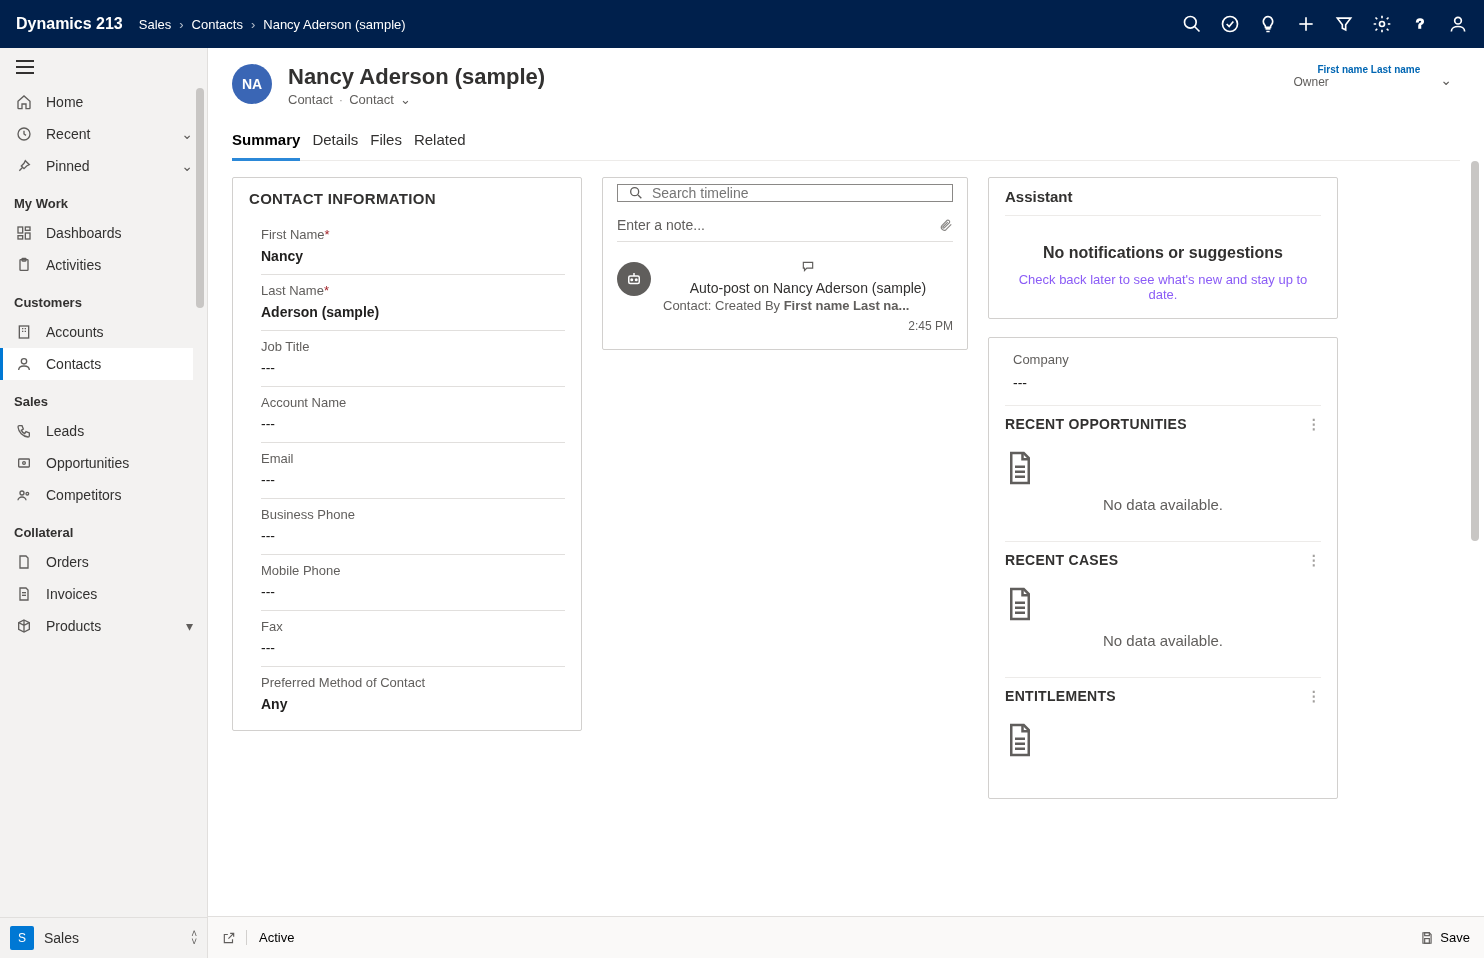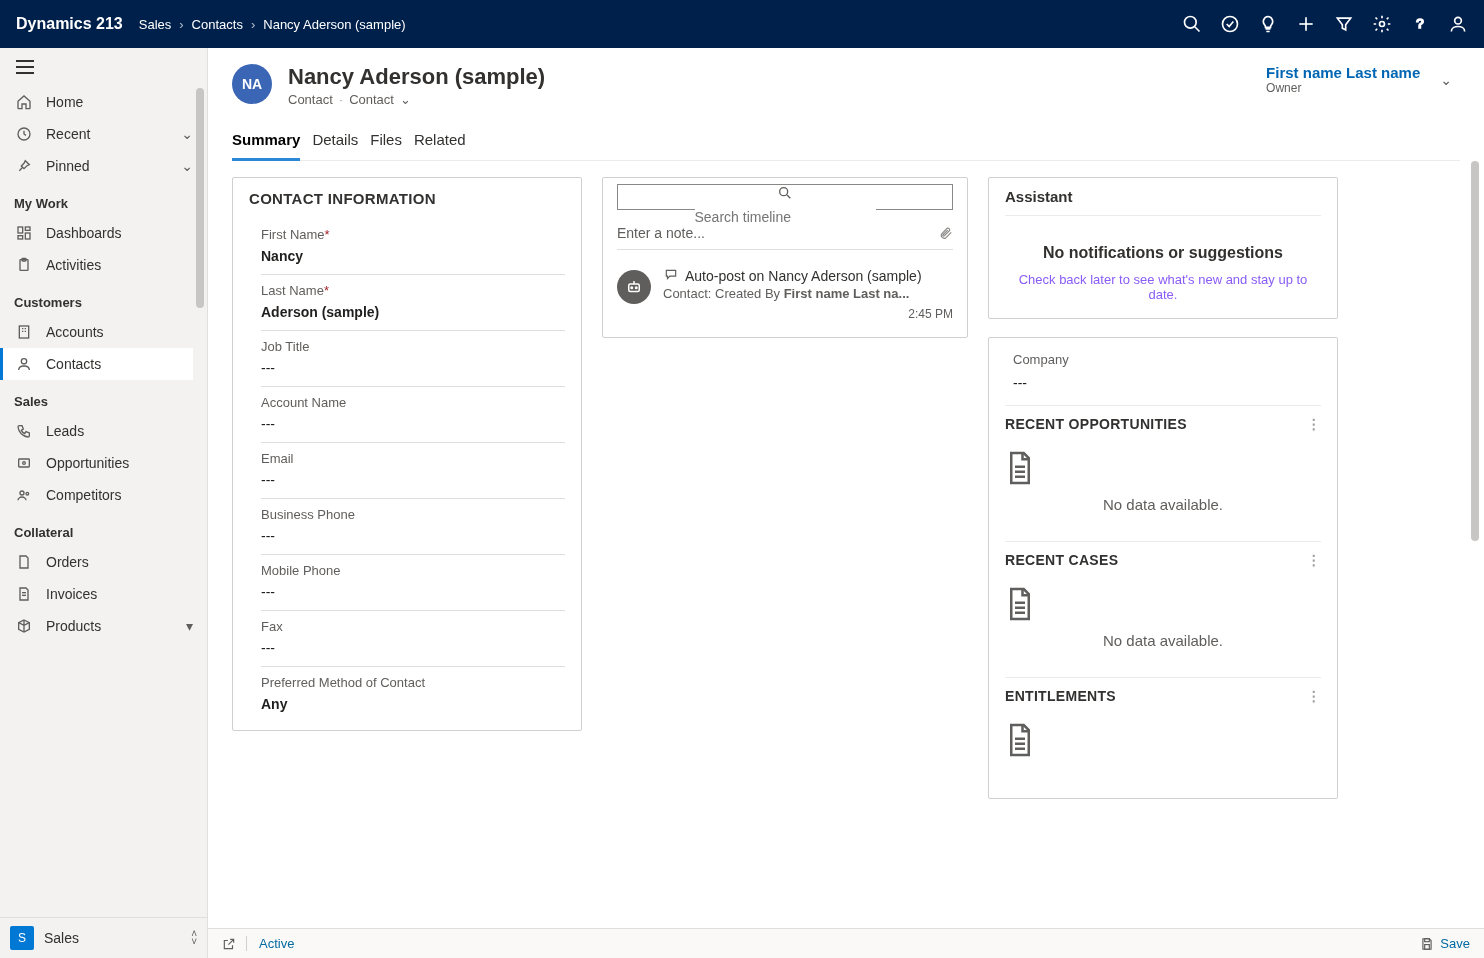--- a/index.html
+++ b/index.html
@@ -34,21 +34,21 @@
 .sb-footer .chevs { margin-left:auto; display:flex; flex-direction:column; gap:-2px; color:#605e5c; font-size:10px; line-height:8px;}
 
 
 .main { flex: 1; display: flex; flex-direction: column; overflow: hidden; background:#fff; }
 .record-header { padding: 16px 24px 0; display:flex; align-items:flex-start; }
 .avatar { width:40px; height:40px; border-radius:50%; background:#3a66b5; color:#fff; display:flex; align-items:center; justify-content:center; font-weight:600; margin-right:16px; }
 .record-title { font-size: 22px; font-weight: 600; }
 .record-sub { font-size: 13px; color:#605e5c; margin-top:2px; display:flex; align-items:center; gap:6px;}
 .record-sub .sep { color:#a19f9d; }
 .owner-block { margin-left:auto; text-align:left; display:flex; align-items:flex-start; gap:20px; padding-right:8px;}
-.owner-block .owner-name { color:#0066b3; font-weight:600; font-size:15px; }
+.owner-block .owner-name { color:#0066b3; font-weight:600; font-size:10px;margin-left:24px; }
 .owner-block .owner-label { color:#605e5c; font-size:12px; }
 .owner-block .chev { margin-top:8px; color:#605e5c; }
 
 .tabs { margin: 16px 24px 0; border-bottom: 1px solid #edebe9; display:flex; gap:12px; }
 .tab { padding: 8px 0 10px; cursor:pointer; color:#323130; font-size:15px; }
 .tab.active { color:#000; font-weight:600; border-bottom: 3px solid #2b88d8; margin-bottom:-1px; }
 
 .content-scroll { flex:1; overflow:auto; padding: 16px 20px 0 24px; position:relative; }
 .content-grid { display:flex; gap:20px; align-items:flex-start; }
 .col { }
@@ -63,28 +63,28 @@
 .fld-label { font-size: 13px; color:#605e5c; }
 .fld-label .req { color:#a4262c; }
 .fld-value { margin-top: 6px; font-size: 14px; color:#201f1e; font-weight:600; }
 .fld-value.empty { font-weight:400; }
 
 
 .col-b { width: 366px; }
 .tl-header { display:flex; align-items:center; padding: 10px 14px; }
 .tl-header .ttl { font-weight:600; font-size:15px; }
 .tl-header .acts { margin-left:auto; display:flex; gap:18px; color:#605e5c; }
-.tl-search { margin: 6px 14px; border:1px solid #8a8886; height:26px; display:flex; align-items:center; padding:0 10px; gap:8px; color:#605e5c;flex-direction:column; }
+.tl-search { margin: 6px 14px; border:1px solid #8a8886; height:18px; display:flex; align-items:center; padding:0 10px; gap:8px; color:#605e5c; }
 .tl-search input { border:none; outline:none; flex:1; font-size:14px; }
 .tl-note { margin: 6px 14px 10px; border-bottom:1px solid #e1dfdd; height:34px; display:flex; align-items:center; color:#605e5c; }
 .tl-note .clip { margin-left:auto; }
 .tl-item { display:flex; gap:12px; padding: 8px 14px 16px; }
 .tl-ico { width:34px; height:34px; border-radius:50%; background:#605e5c; color:#fff; display:flex; align-items:center; justify-content:center; flex-shrink:0; margin-top:2px;}
 .tl-body { flex:1; font-size:14px; }
-.tl-body .ln1 { display:flex; gap:6px; }
+.tl-body .ln1 { display:flex; align-items:center; gap:6px;flex-direction:column; }
 .tl-body .ln1 .txt { font-weight:400; }
 .tl-body .ln2 { color:#605e5c; font-size:13px; margin-top:2px; }
 .tl-body .time { text-align:right; color:#605e5c; font-size:12px; margin-top:6px; }
 
 
 .col-c { width: 350px; display:flex; flex-direction:column; gap:18px;}
 .assist { padding: 10px 16px 16px; }
 .assist .ttl { font-weight:600; font-size:15px; padding-bottom:10px; border-bottom:1px solid #edebe9; }
 .assist .msg1 { text-align:center; font-weight:600; font-size:16px; margin-top:28px; }
 .assist .msg2 { text-align:center; color:#8b5cf6; font-size:13px; margin-top:10px; }
@@ -95,21 +95,21 @@
 .rel-section { border-top:1px solid #edebe9; padding-top:10px; margin-top:4px; }
 .rel-section .hd { display:flex; align-items:center; font-weight:600; font-size:14px; letter-spacing:.3px;}
 .rel-section .dots { margin-left:auto; color:#a19f9d; }
 .nodata { text-align:center; padding: 18px 0 24px; color:#605e5c; }
 .nodata .doc-ico { font-size:36px; color:#605e5c; }
 
 .right-scroll { position:absolute; right:2px; top:0; width:14px; height:100%; }
 .right-thumb { width:8px; margin:0 auto; height:380px; background:#c8c6c4; border-radius:4px; }
 
 
-.statusbar { height:30px; border-top:1px solid #e1dfdd; background:#faf9f8; display:flex; align-items:center; padding:0 14px; font-size:13px; color:#0369a1; }
+.statusbar { height:42px; border-top:1px solid #e1dfdd; background:#faf9f8; display:flex; align-items:center; padding:0 14px; font-size:13px; color:#000000; }
 .statusbar .stx { margin-left:10px; border-left:1px solid #d2d0ce; padding-left:12px;}
 .statusbar .save { margin-left:auto; display:flex; align-items:center; gap:6px; cursor:pointer;}
 
 svg { display:block; }
 </style>
 </head>
 <body>
 
 <div class="topnav">
   <div class="brand">Dynamics 213</div>

